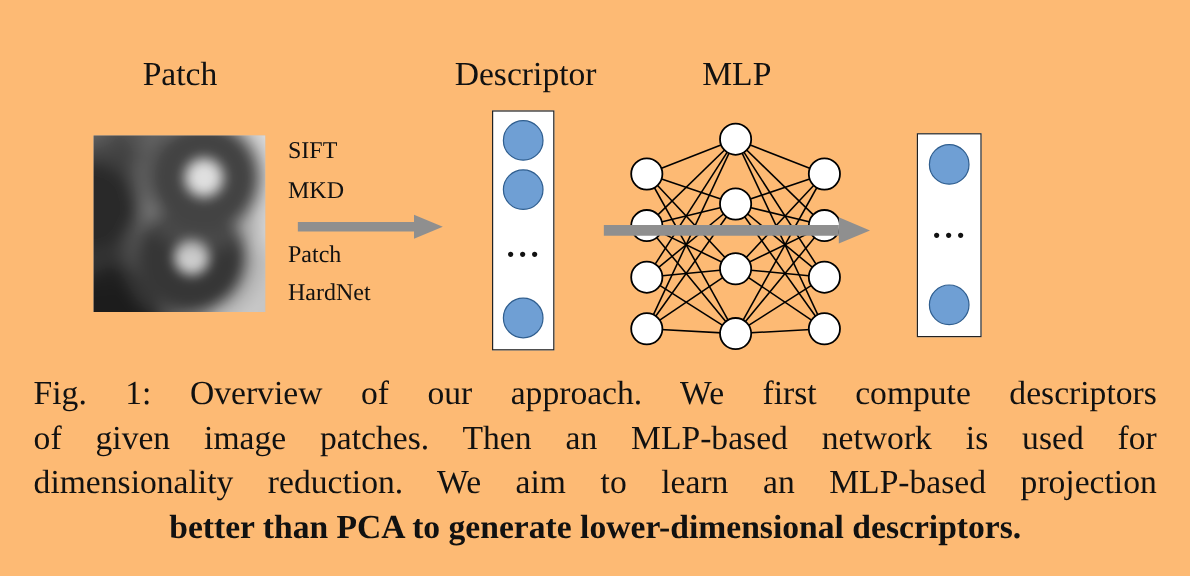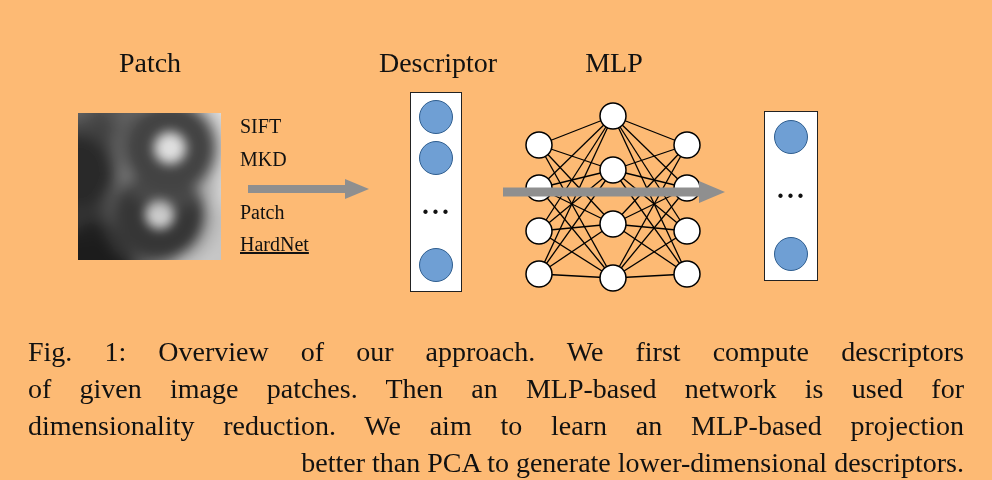--- a/index.html
+++ b/index.html
@@ -38,41 +38,41 @@
   .box{border:1.6px solid #222;background:#fff;display:flex;flex-direction:column;align-items:center;}
   .box-desc{left:410px;top:92px;width:52px;height:200px;}
   .box-out{left:764px;top:111px;width:54px;height:170px;}
   .node{width:34px;height:34px;border-radius:50%;background:var(--node-fill);border:1px solid var(--node-stroke);flex:none;}
   .mt7{margin-top:7px;} .mt8{margin-top:8px;}
   .mb9{margin-bottom:9px;}
   .dots{font-size:27px;font-weight:700;line-height:20px;letter-spacing:1px;margin:auto 0;color:#111;}
 
   .mlp-svg{left:503px;top:100px;}
 
-  .cap{left:28px;top:310px;width:936px;font-size:28px;line-height:37px;margin-top:23px;}
+  .cap{left:28px;top:310px;width:936px;font-size:28px;line-height:37px;}
   .cap .just{text-align:justify;text-align-last:justify;}
-  .cap .last{text-align:right;}
+  .cap .last{text-align:center;font-weight:bold;}
 </style>
 </head>
 <body>
 
 <div class="page">
 
   <div class="abs lbl" style="left:80px;top:46px;width:140px;">Patch</div>
   <div class="abs lbl" style="left:368px;top:46px;width:140px;">Descriptor</div>
   <div class="abs lbl" style="left:559px;top:46px;width:110px;">MLP</div>
 
   <div class="abs patch">
     <div class="patch-tex"></div>
   </div>
 
   <div class="abs method" style="top:115px;">SIFT</div>
   <div class="abs method" style="top:148px;">MKD</div>
   <div class="abs method" style="top:201px;">Patch</div>
-  <div class="abs method" style="top:233px;text-decoration:underline;">HardNet</div>
+  <div class="abs method" style="top:233px;">HardNet</div>
 
   <svg class="abs arrow-svg" style="left:248px;top:177px;" width="122" height="24" viewBox="0 0 122 24">
     <line x1="0" y1="12" x2="97" y2="12" stroke-width="8"></line>
     <polygon points="97,2 121,12 97,22"></polygon>
   </svg>
 
   <div class="abs box box-desc">
     <div class="node mt7"></div>
     <div class="node mt7"></div>
     <div class="dots">···</div>

